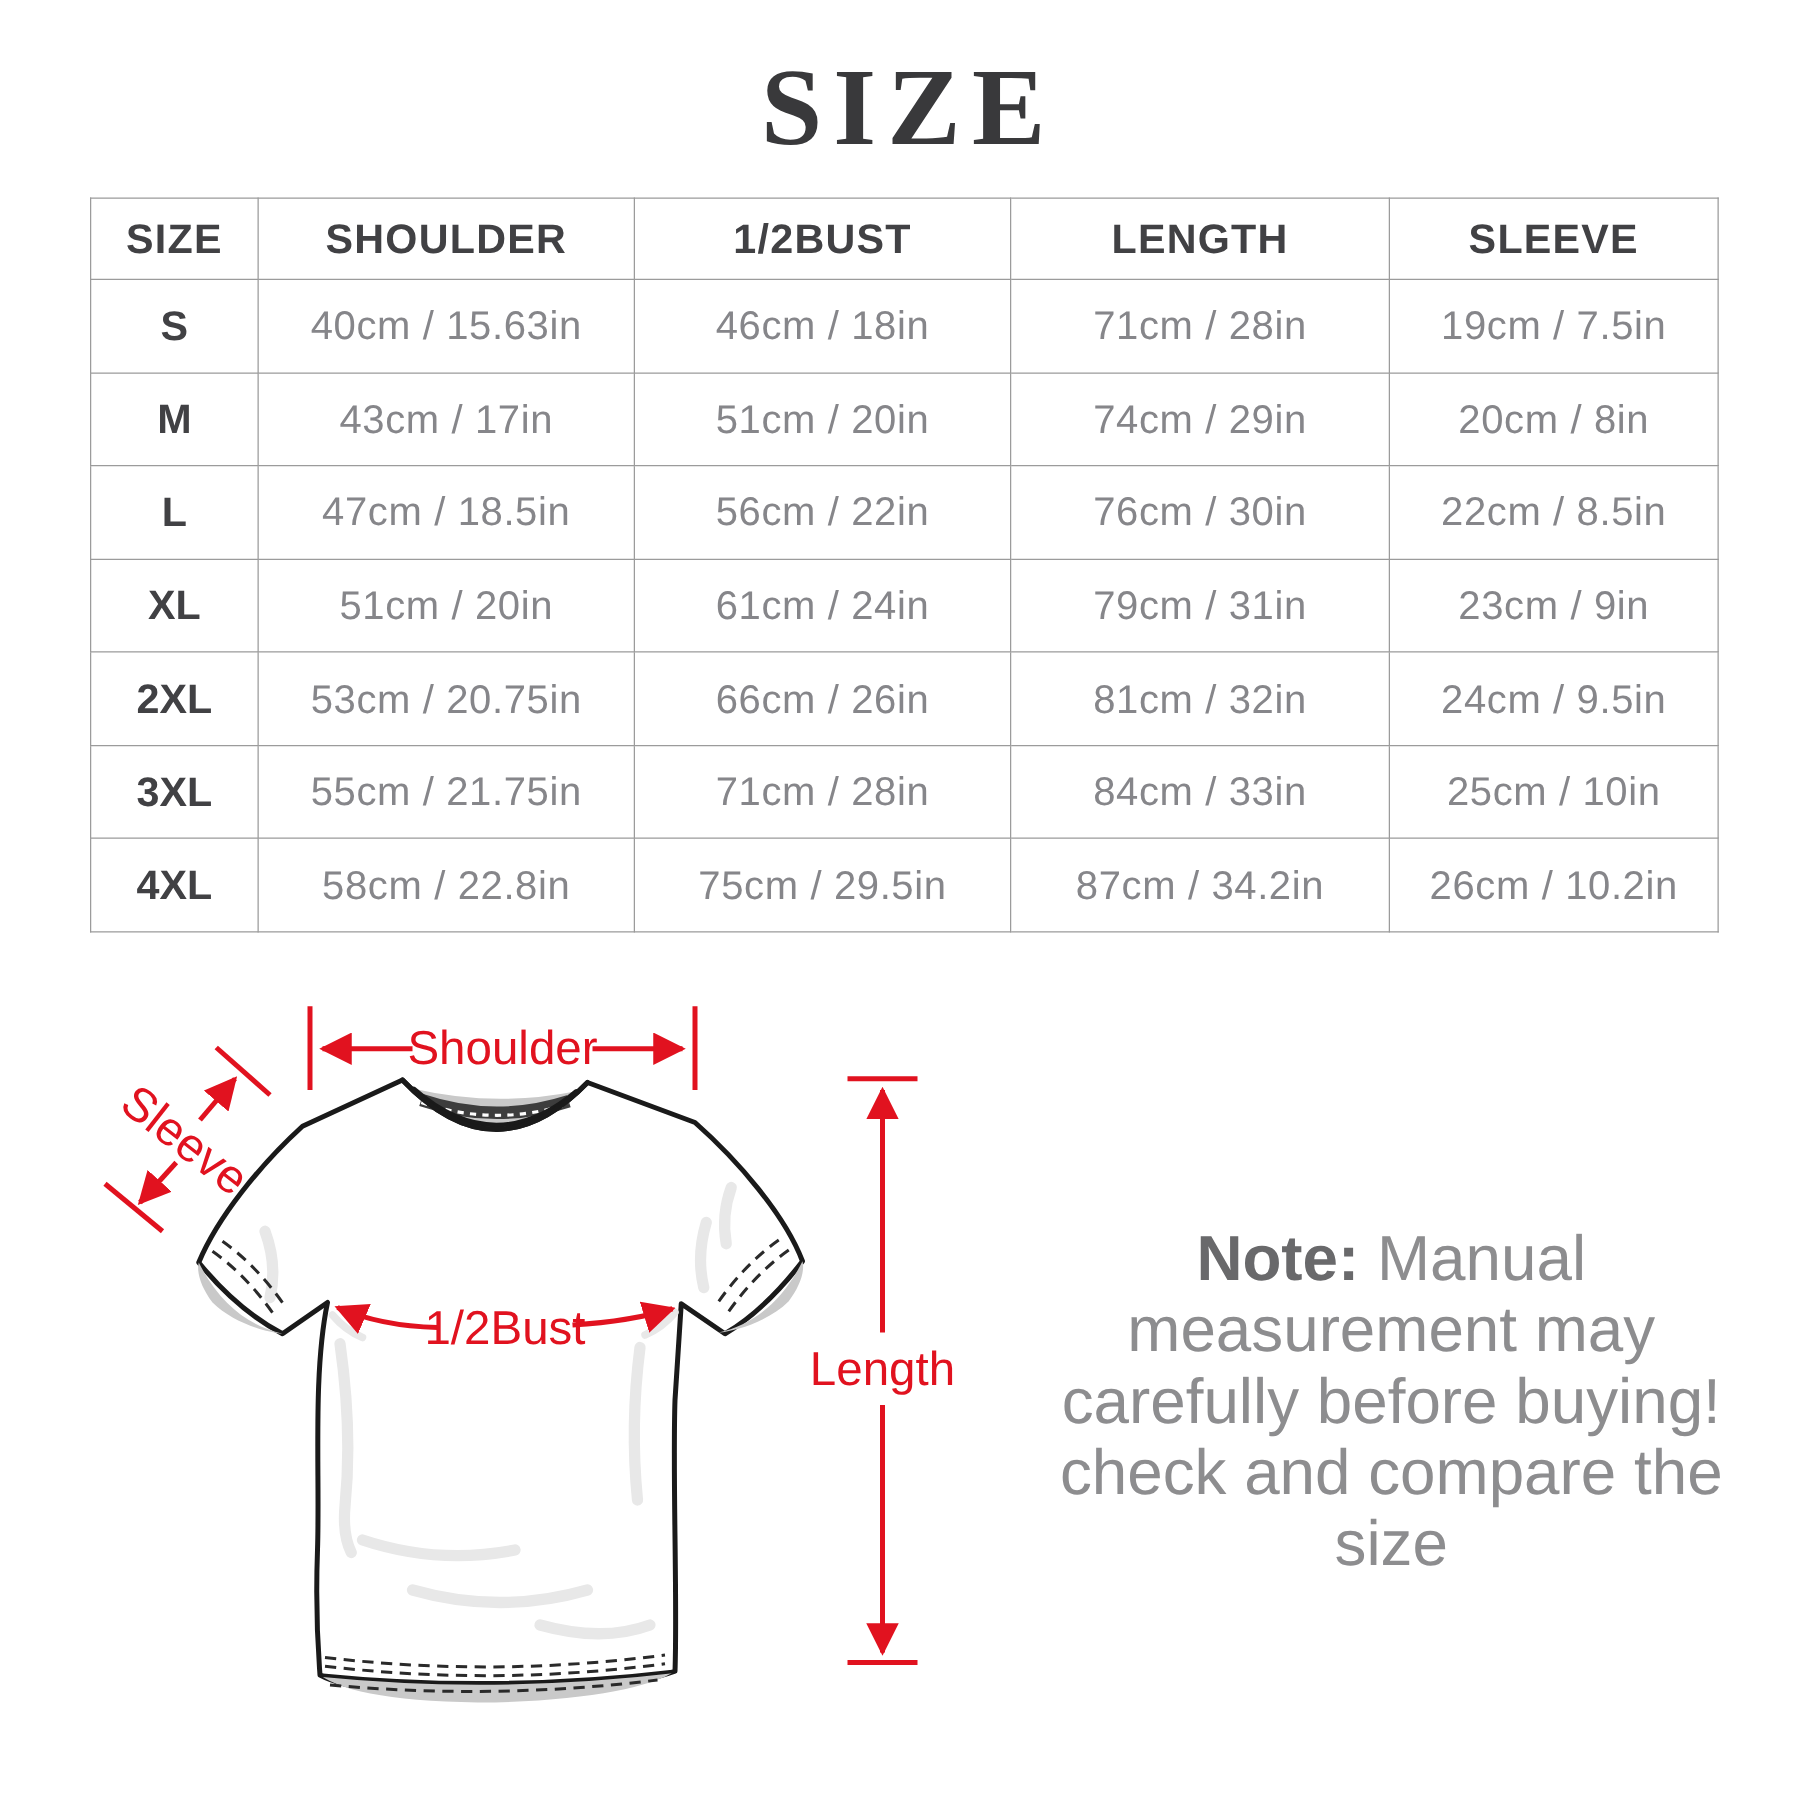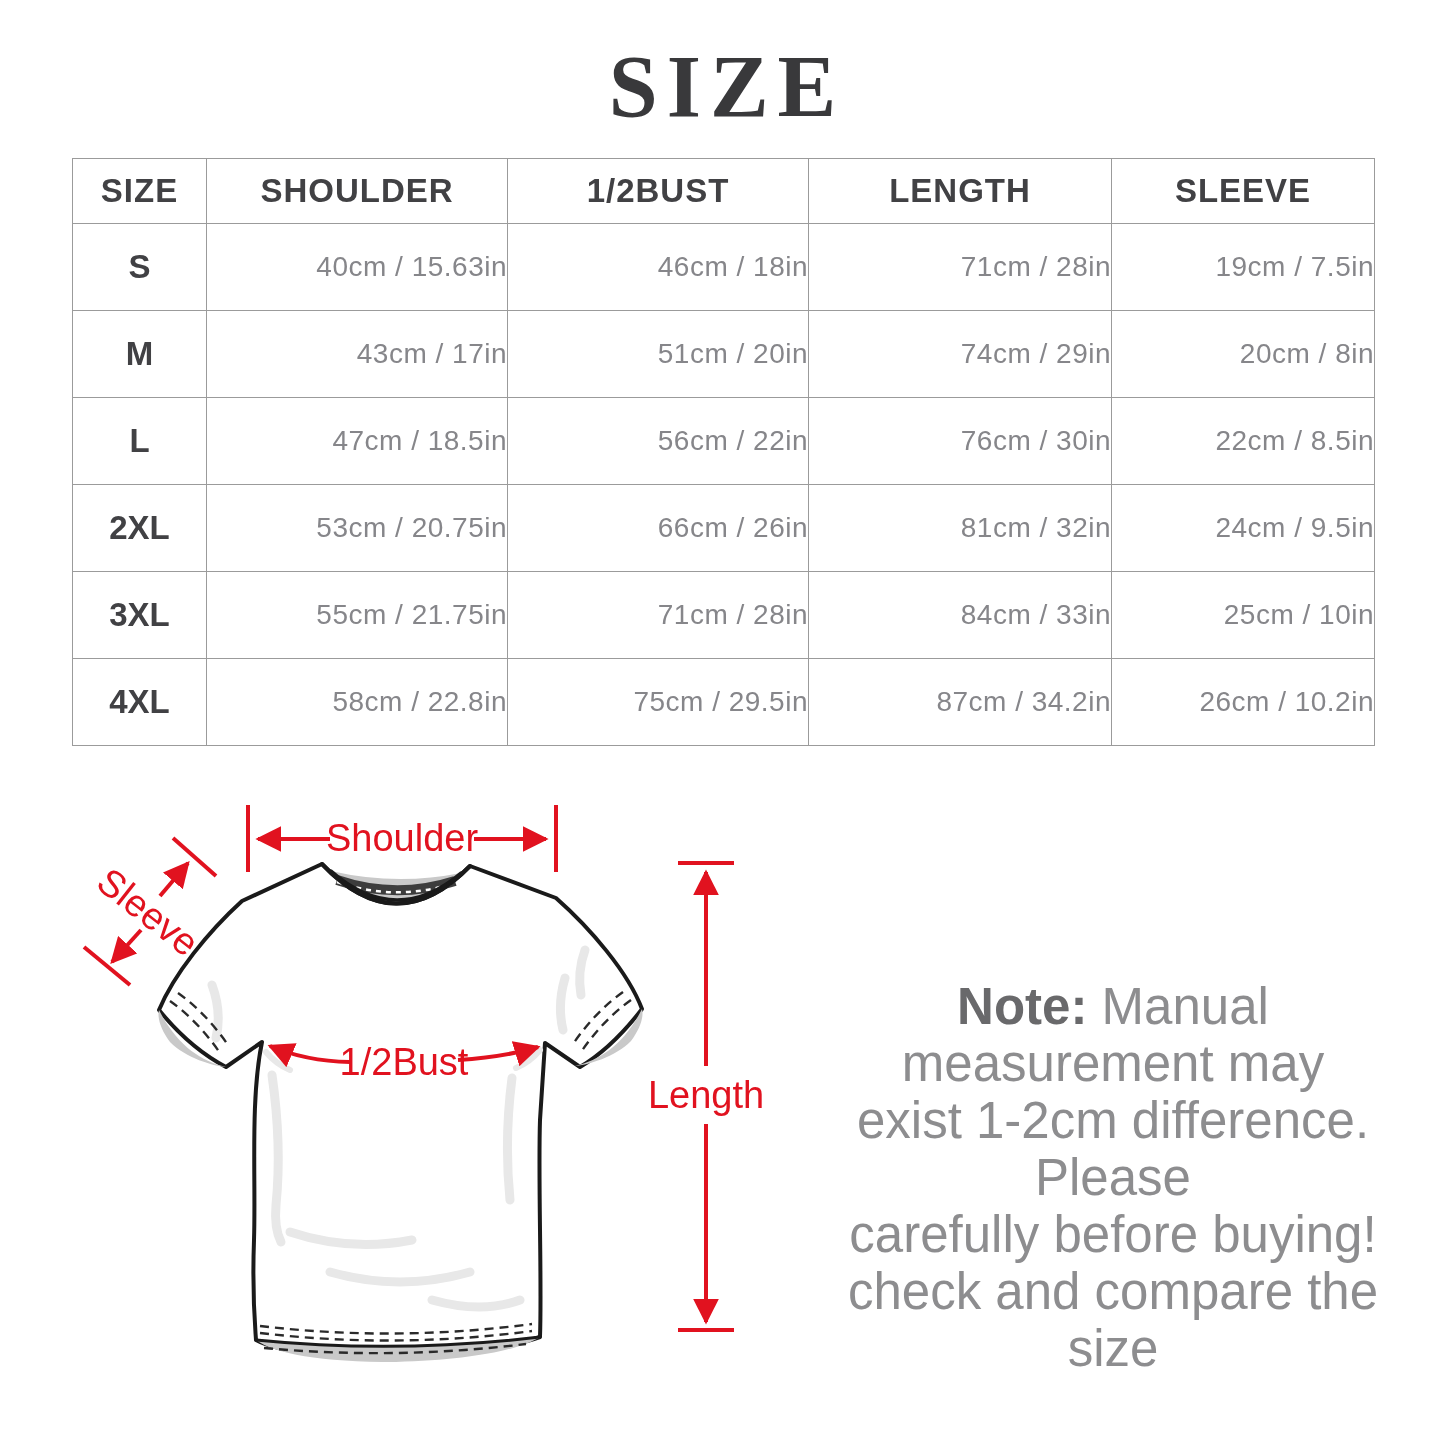--- a/index.html
+++ b/index.html
@@ -33,21 +33,21 @@
     border:1.5px solid var(--table-border);
     text-align:center;vertical-align:middle;padding:0;
   }
   .size-table thead th{
     height:64px;font-size:33px;font-weight:bold;color:var(--header-text);letter-spacing:1px;
   }
   .size-table tbody th{
     height:65px;font-size:33px;font-weight:bold;color:var(--header-text);
   }
   .size-table tbody td{
-    height:65px;font-size:28px;font-weight:normal;color:var(--value-text);letter-spacing:0.5px;text-align:right;
+    height:65px;font-size:32px;font-weight:normal;color:var(--value-text);letter-spacing:0.5px;
   }
   .diagram{position:absolute;left:60px;top:795px;width:730px;height:610px;}
   .diagram svg{display:block;width:730px;height:610px;}
   .shirt-line{fill:none;stroke:var(--outline);stroke-width:4;stroke-linecap:round;stroke-linejoin:round;}
   .shirt-body{fill:#ffffff;stroke:var(--outline);stroke-width:4;stroke-linejoin:round;}
   .gray-part{fill:var(--gray-fill);stroke:none;}
   .stitch{fill:none;stroke:#2a2a2a;stroke-width:2.4;stroke-dasharray:9 6;}
   .wrinkle{fill:none;stroke:var(--wrinkle);stroke-width:9;stroke-linecap:round;}
   .red-line{fill:none;stroke:var(--red);stroke-width:4;stroke-linecap:butt;}
   .red-text{fill:var(--red);font-family:"Liberation Sans",sans-serif;font-size:38px;}
@@ -95,20 +95,27 @@
           <td>51cm / 20in</td>
           <td>74cm / 29in</td>
           <td>20cm / 8in</td>
         </tr>
         <tr>
           <th>L</th>
           <td>47cm / 18.5in</td>
           <td>56cm / 22in</td>
           <td>76cm / 30in</td>
           <td>22cm / 8.5in</td>
+        </tr>
+        <tr>
+          <th>XL</th>
+          <td>51cm / 20in</td>
+          <td>61cm / 24in</td>
+          <td>79cm / 31in</td>
+          <td>23cm / 9in</td>
         </tr>
         <tr>
           <th>2XL</th>
           <td>53cm / 20.75in</td>
           <td>66cm / 26in</td>
           <td>81cm / 32in</td>
           <td>24cm / 9.5in</td>
         </tr>
         <tr>
           <th>3XL</th>
@@ -213,18 +220,17 @@
         <line class="red-line" x1="706" y1="1066" x2="706" y2="872" marker-end="url(#ah)"></line>
         <text class="red-text" x="706" y="1108" text-anchor="middle">Length</text>
         <line class="red-line" x1="706" y1="1124" x2="706" y2="1322" marker-end="url(#ah)"></line>
         <line class="red-line" x1="678" y1="1330" x2="734" y2="1330"></line>
       </g>
     </svg>
   </div>
 
   <div class="note">
     <div><span class="note-label">Note:</span> <span>Manual measurement may</span></div>
-    <div>exist 1-2cm difference. Please</div>
     <div>carefully before buying!</div>
     <div>check and compare the size</div>
   </div>
 
 </div>
 
 </body></html>

